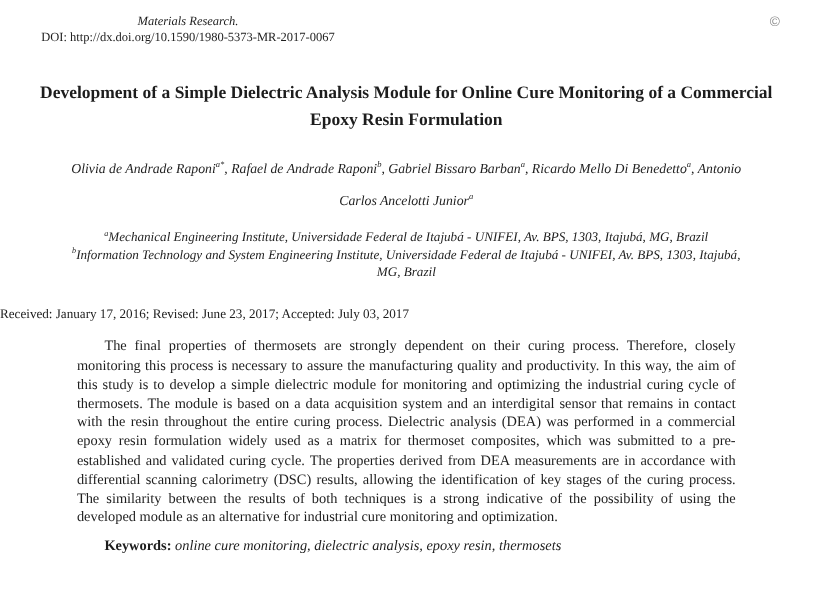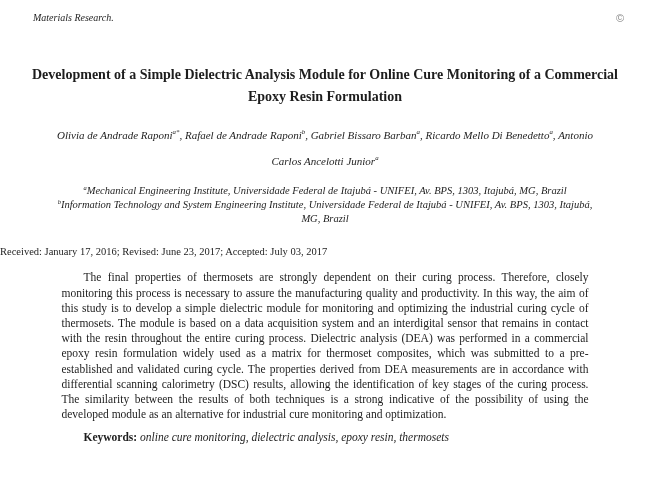--- a/index.html
+++ b/index.html
@@ -83,20 +83,21 @@
   .keywords .kw-label { font-weight: bold; }
   .keywords .kw-text { font-style: italic; }
 </style>
 </head>
 <body>
 
 <div class="page">
 
   <div class="masthead">
     <span class="journal-name">Materials Research.</span>
+    <span class="doi-line">DOI: http://dx.doi.org/10.1590/1980-5373-MR-2017-0067</span>
   </div>
 
   <div class="copyright">©</div>
 
   <h1 class="article-title">Development of a Simple Dielectric Analysis Module for Online Cure Monitoring of a Commercial Epoxy Resin Formulation</h1>
 
   <div class="authors">
     
   
       <span><span>Olivia de Andrade Raponi</span><sup>a*</sup><span>, </span></span>

